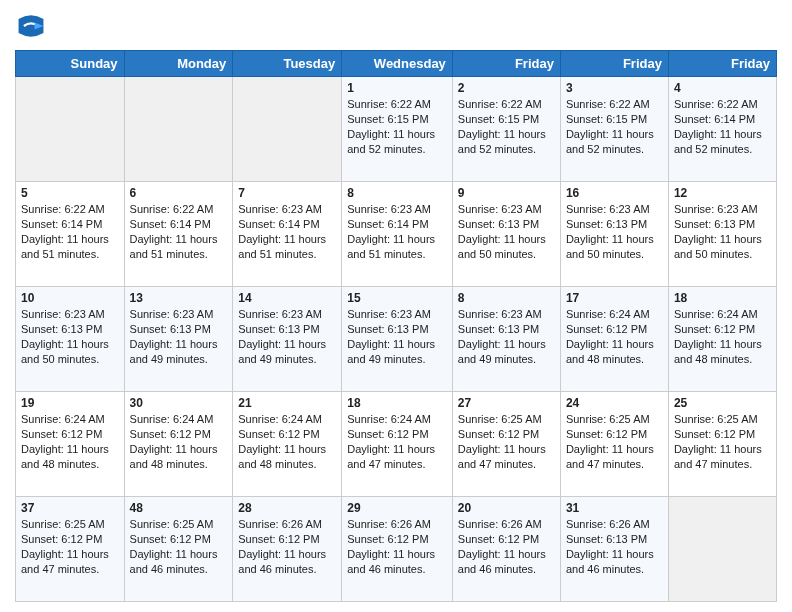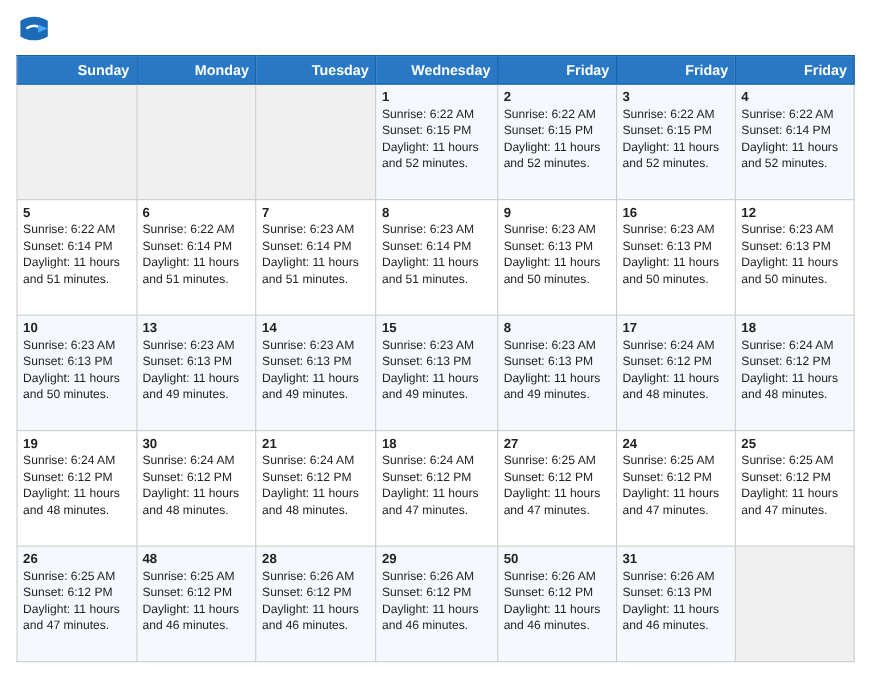--- a/index.html
+++ b/index.html
@@ -296,21 +296,21 @@
           </td>
           <td>
             <span class="day-number">25</span>
             <div class="day-info" style="white-space: pre-line;">Sunrise: 6:25 AM
 Sunset: 6:12 PM
 Daylight: 11 hours and 47 minutes.</div>
           </td>
         </tr>
         <tr>
           <td>
-            <span class="day-number">26</span>
+            <span class="day-number">37</span>
             <div class="day-info" style="white-space: pre-line;">Sunrise: 6:25 AM
 Sunset: 6:12 PM
 Daylight: 11 hours and 47 minutes.</div>
           </td>
           <td>
             <span class="day-number">48</span>
             <div class="day-info" style="white-space: pre-line;">Sunrise: 6:25 AM
 Sunset: 6:12 PM
 Daylight: 11 hours and 46 minutes.</div>
           </td>
@@ -320,21 +320,21 @@
 Sunset: 6:12 PM
 Daylight: 11 hours and 46 minutes.</div>
           </td>
           <td>
             <span class="day-number">29</span>
             <div class="day-info" style="white-space: pre-line;">Sunrise: 6:26 AM
 Sunset: 6:12 PM
 Daylight: 11 hours and 46 minutes.</div>
           </td>
           <td>
-            <span class="day-number">50</span>
+            <span class="day-number">20</span>
             <div class="day-info" style="white-space: pre-line;">Sunrise: 6:26 AM
 Sunset: 6:12 PM
 Daylight: 11 hours and 46 minutes.</div>
           </td>
           <td>
             <span class="day-number">31</span>
             <div class="day-info" style="white-space: pre-line;">Sunrise: 6:26 AM
 Sunset: 6:13 PM
 Daylight: 11 hours and 46 minutes.</div>
           </td>

